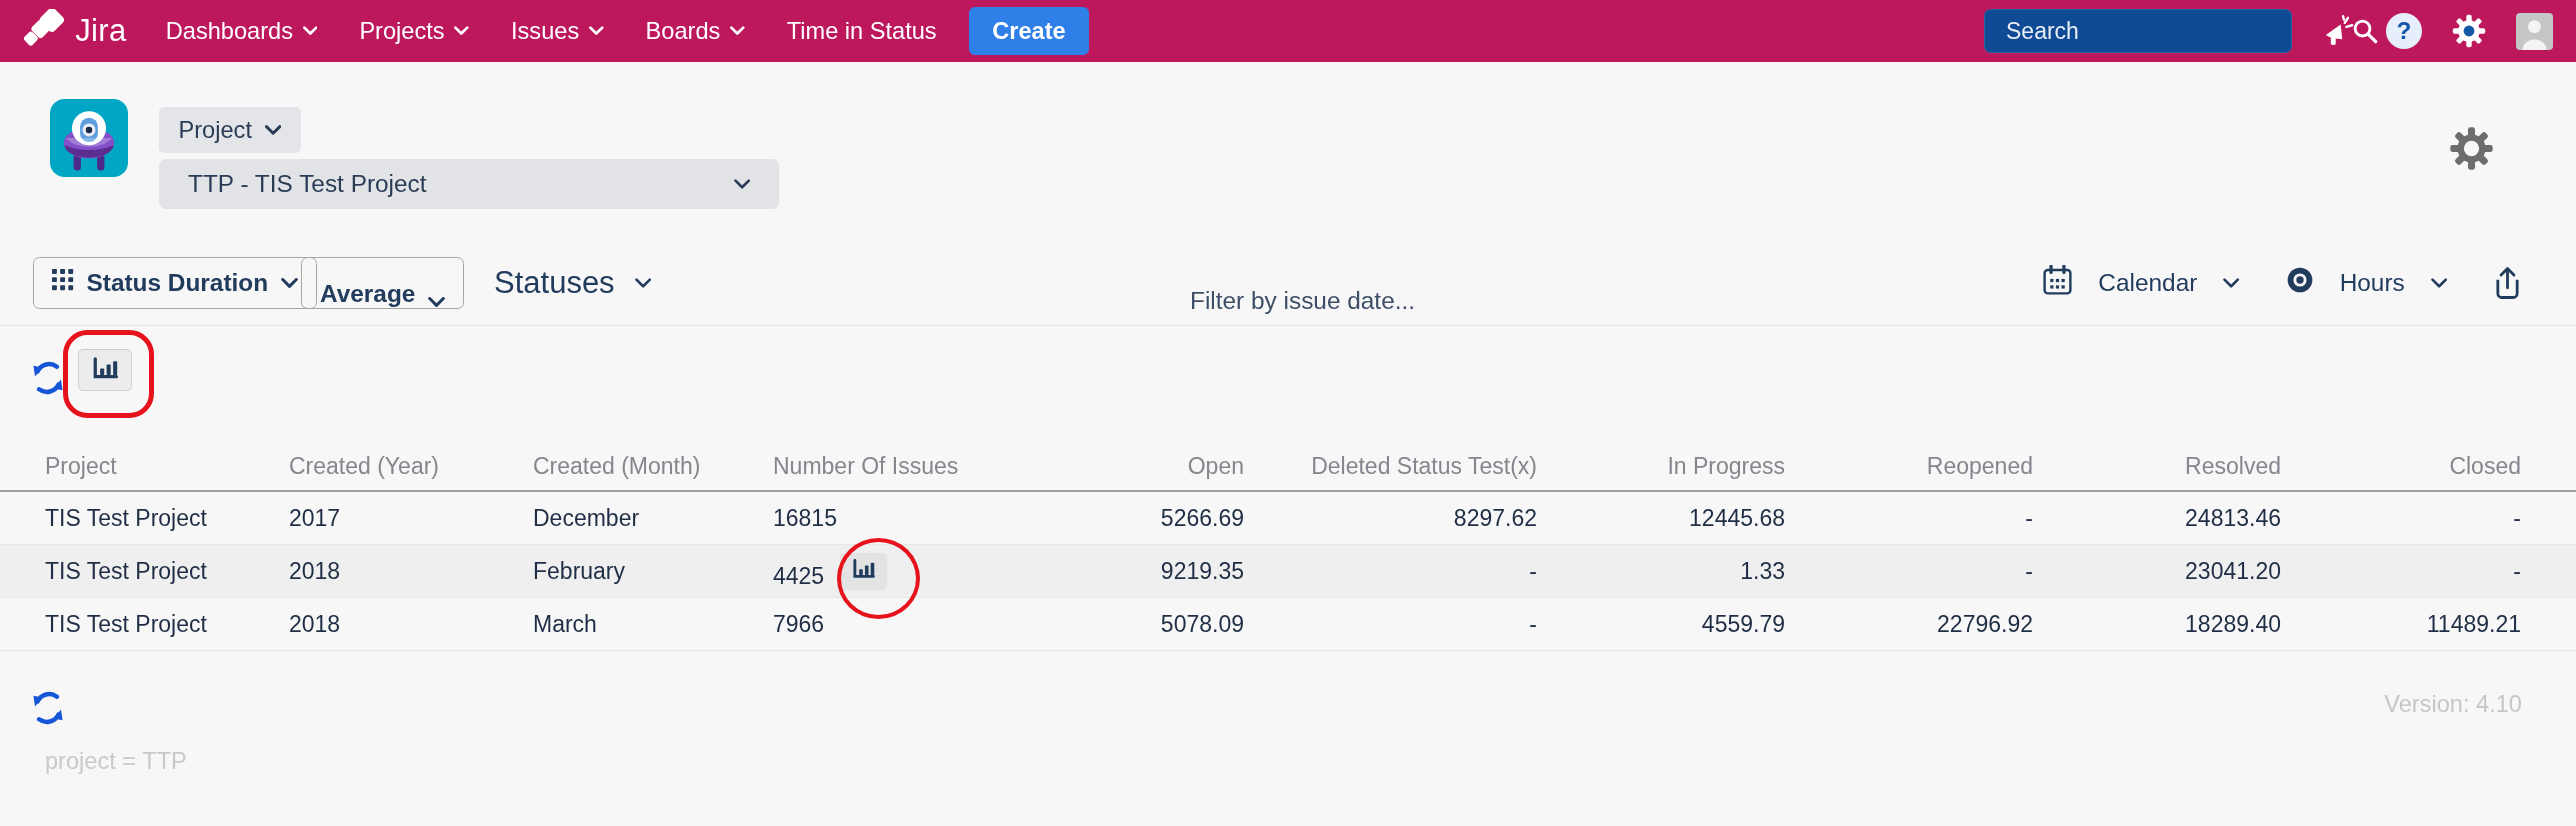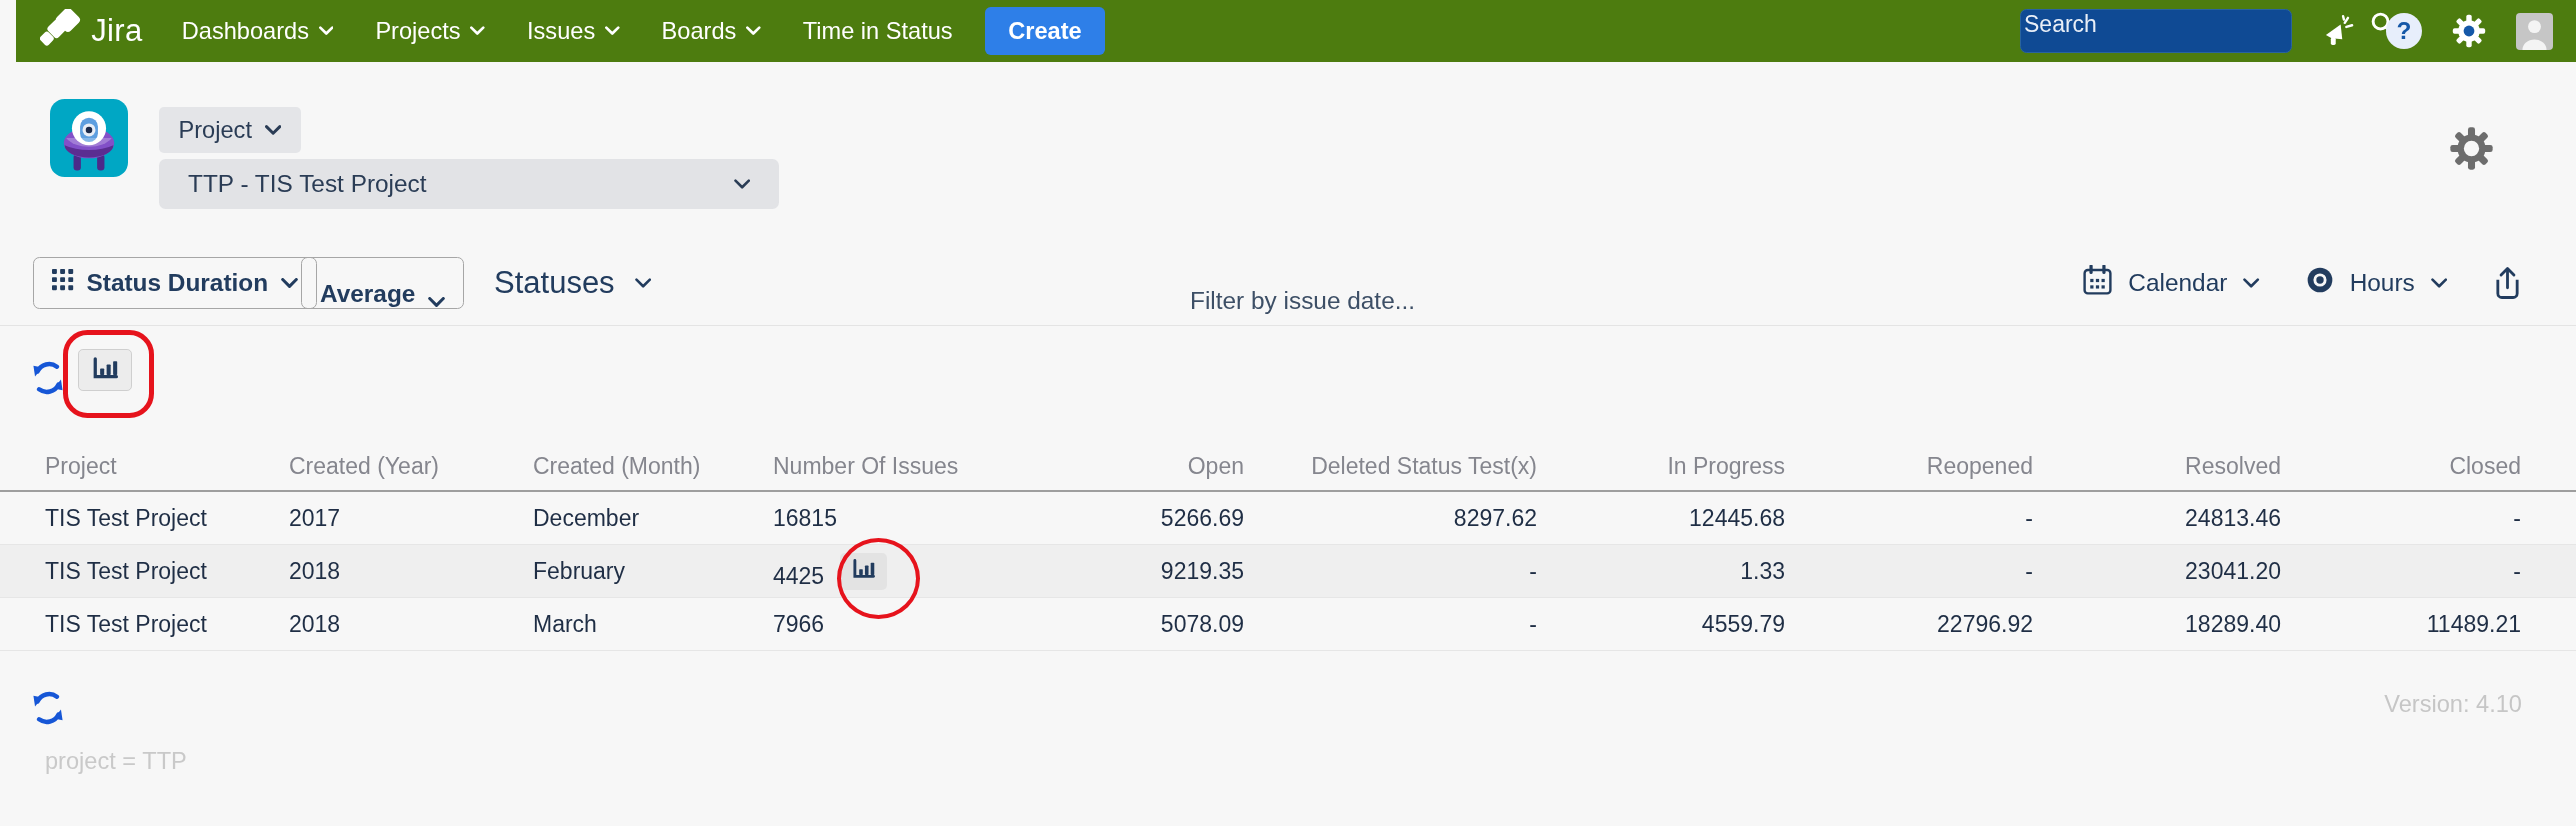--- a/index.html
+++ b/index.html
@@ -2,32 +2,32 @@
 <html style="font-size:13px"><head>
 <meta charset="utf-8">
 <style>
   html,body{margin:0;padding:0;overflow:hidden;}
   body{
     width:2576px;height:826px;position:relative;
     font-family:"Liberation Sans",sans-serif;
     background:#f7f7f7;color:#1f2e45;
   }
   
-  .navbar{position:absolute;top:0;left:0;right:0;height:62px;background:#4d7c0f;
-    display:flex;align-items:center;color:#fff;margin-left:16px;}
+  .navbar{position:absolute;top:0;left:0;right:0;height:62px;background:#be185d;
+    display:flex;align-items:center;color:#fff;}
   .logo{display:flex;align-items:center;gap:9.8px;margin-left:24.4px;cursor:pointer;}
   .logo-text{font-size:31px;font-weight:500;letter-spacing:0.4px;}
   .nav-menu{display:flex;align-items:center;gap:42px;margin-left:39px;font-size:23.6px;}
   .nav-item{display:flex;align-items:center;gap:9.8px;cursor:pointer;white-space:nowrap;}
   .chev{display:inline-flex;}
   .create-btn{margin-left:32.5px;background:#2e7fe8;border:none;color:#fff;
     font-family:inherit;font-size:23.6px;font-weight:600;padding:10.6px 23px;border-radius:5.7px;cursor:pointer;}
   .nav-right{margin-left:auto;display:flex;align-items:center;gap:29px;padding-right:23px;}
   .search-box{width:268px;height:42px;background:#0f4a94;border:1.6px solid #29639f;border-radius:6.5px;
-    display:flex;align-items:flex-start;padding:0 1px;gap:47px;}
+    display:flex;align-items:center;padding:0 19px;gap:47px;}
   .search-box input{flex:1;background:transparent;border:none;outline:none;color:#fff;
     font-size:23px;font-family:inherit;}
   .search-box input::placeholder{color:#e8eef7;opacity:1;}
   .nav-icon{display:inline-flex;cursor:pointer;}
   .help-badge{width:36px;height:36px;border-radius:50%;background:#e7eefb;color:#1558a8;
     font-size:24.4px;font-weight:700;display:flex;align-items:center;justify-content:center;cursor:pointer;}
   
   .project-avatar{position:absolute;left:50px;top:99px;cursor:pointer;}
   .chip{position:absolute;left:159px;top:107px;height:46px;background:#e4e5e8;border-radius:4.9px;
     display:flex;align-items:center;gap:13px;padding:0 19.5px;font-size:23.6px;color:#2a3c55;cursor:pointer;}
@@ -40,21 +40,21 @@
   .tb-btn{position:absolute;top:13px;height:52px;display:inline-flex;align-items:center;gap:13px;
     padding:0 18px;border:1.6px solid #a6a6a6;border-radius:6.5px;background:transparent;
     font-family:inherit;font-size:24.4px;font-weight:700;color:#223c5e;cursor:pointer;}
   .tb-link{position:absolute;top:13px;height:52px;display:inline-flex;align-items:center;gap:20px;
     font-size:31px;color:#223c5e;cursor:pointer;}
   .filter-input{position:absolute;left:1188px;top:35px;width:455px;height:41px;border:none;background:transparent;
     outline:none;font-family:inherit;font-size:24.4px;color:#3d4f66;}
   .filter-input::placeholder{color:#3d4f66;opacity:1;}
   .tb-right{position:absolute;right:54px;top:13px;height:52px;display:flex;align-items:center;gap:46px;
     font-size:24.4px;color:#223c5e;}
-  .tb-right .item{display:flex;align-items:center;gap:16px;cursor:pointer;}
+  .tb-right .item{display:flex;align-items:center;gap:26px;cursor:pointer;}
   
   .refresh-top{position:absolute;left:31px;top:361px;cursor:pointer;display:inline-flex;}
   .chart-btn-main{position:absolute;left:78px;top:349px;width:54px;height:42px;background:#ececec;
     border:1.6px solid #cfcfcf;border-radius:4.9px;display:flex;align-items:center;justify-content:center;cursor:pointer;}
   .annot1{position:absolute;left:63px;top:330px;width:81px;height:78px;border:5.7px solid #e6131c;
     border-radius:24.4px;pointer-events:none;}
   .annot2{position:absolute;left:837px;top:538px;width:75px;height:73px;border:4.9px solid #e6131c;
     border-radius:50%;pointer-events:none;}
   
   .table{position:absolute;top:443px;left:0;right:0;}

